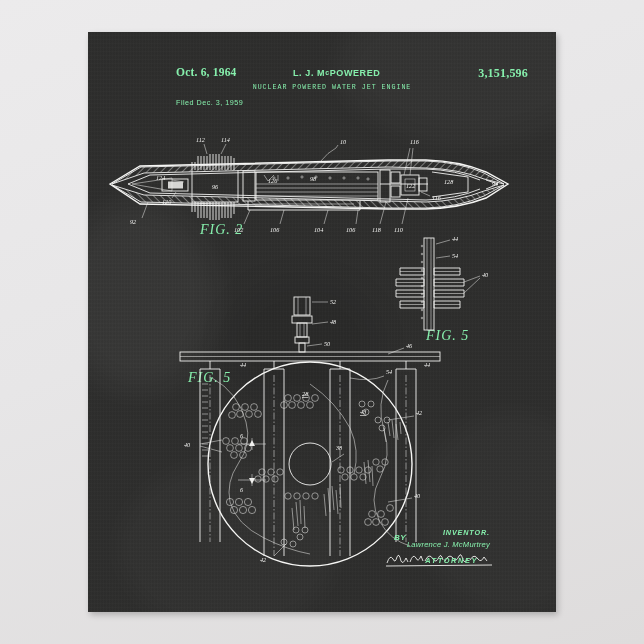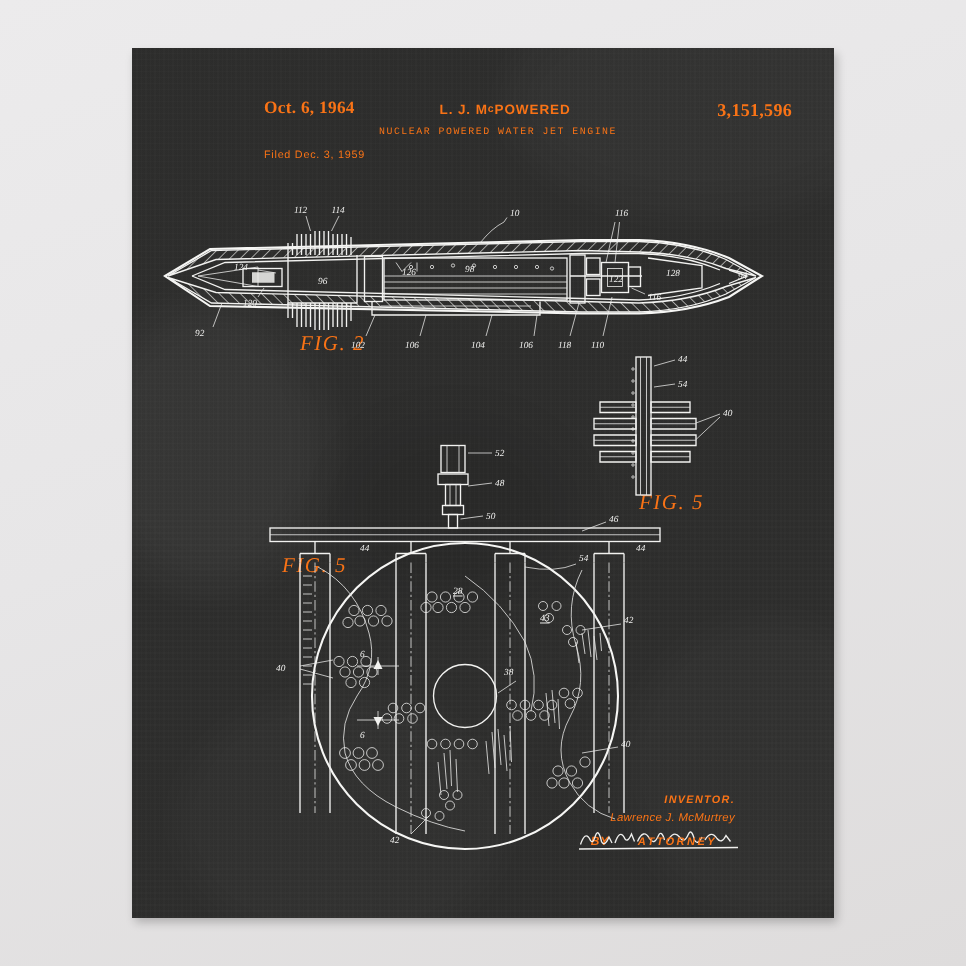--- a/index.html
+++ b/index.html
@@ -51,21 +51,21 @@
     inset: 0;
     pointer-events: none;
     background-image:
       repeating-linear-gradient(90deg, rgba(255,255,255,0.012) 0 1px, rgba(0,0,0,0.012) 1px 3px),
       repeating-linear-gradient(0deg, rgba(255,255,255,0.010) 0 1px, rgba(0,0,0,0.010) 1px 4px);
   }
 
   #sheet {
     position: absolute;
     inset: 0;
-    color: #f97316;
+    color: #86efac;
   }
 
   
   .hdr-date {
     position: absolute;
     left: 88px;
     top: 34px;
     font-size: 11.5px;
     font-weight: bold;
     letter-spacing: 0.2px;
@@ -161,21 +161,21 @@
     padding-left: 44px;
   }
   #sig-inventor-name {
     right: 66px;
     top: 508px;
     font-size: 7.6px;
     letter-spacing: 0.2px;
   }
   #sig-by {
     right: 150px;
-    top: 524px;
+    top: 501px;
     font-size: 8px;
     font-weight: bold;
     letter-spacing: 0.5px;
     margin-left: 40px;
   }
   #sig-attorney-label {
     right: 78px;
     top: 524px;
     font-size: 7.4px;
     letter-spacing: 1.6px;

